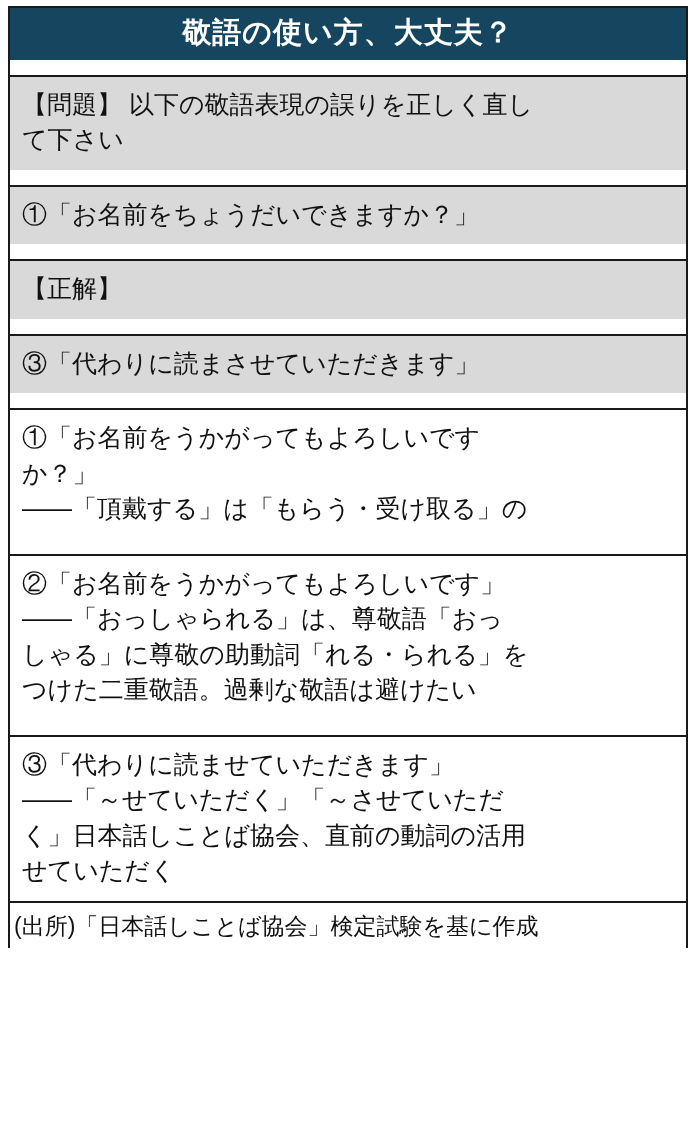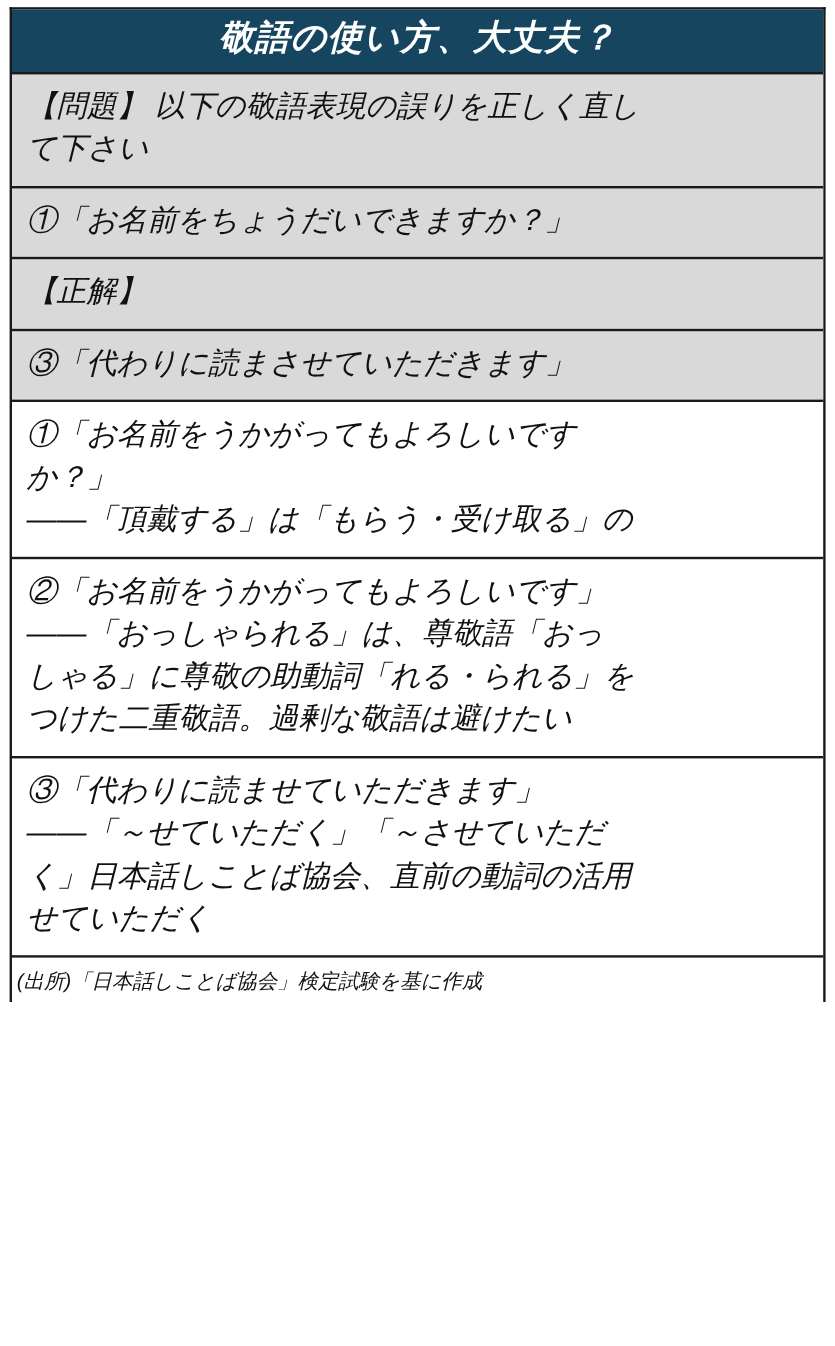--- a/index.html
+++ b/index.html
@@ -14,21 +14,20 @@
     color: #111111;
     overflow: hidden;
   }
   .sheet {
     width: 696px;
     height: 1122px;
     box-sizing: border-box;
     padding: 6px 8px 0 8px;
     display: flex;
     flex-direction: column;
-    font-style: italic;
   }
   .table {
     border: 2px solid #1a1a1a;
     border-bottom: none;
     box-sizing: border-box;
   }
   .title-bar {
     background: #15455f;
     color: #ffffff;
     text-align: center;
@@ -37,34 +36,35 @@
     letter-spacing: 1px;
     padding: 9px 0 11px 0;
     line-height: 1.1;
   }
   .row {
     border-top: 2px solid #1a1a1a;
     padding: 10px 12px 12px 12px;
     font-size: 25px;
     line-height: 1.42;
     box-sizing: border-box;
+    margin-top: 15px;
   }
   .row.shaded {
     background: #d9d9d9;
   }
   .row:first-of-type {
     border-top: none;
   }
   .line {
     display: block;
   }
   .footer {
     border-top: 2px solid #1a1a1a;
     padding: 9px 4px 6px 4px;
-    font-size: 17px;
+    font-size: 23px;
     line-height: 1.3;
     color: #111111;
   }
 </style>
 </head>
 <body>
 
 <div class="sheet">
   <div class="table">
 

